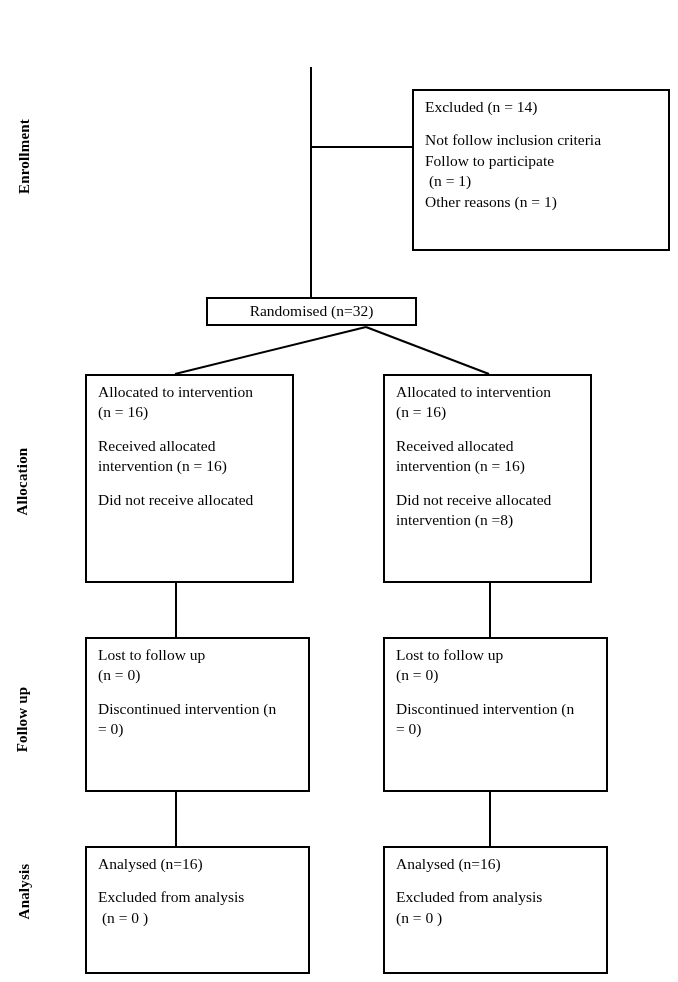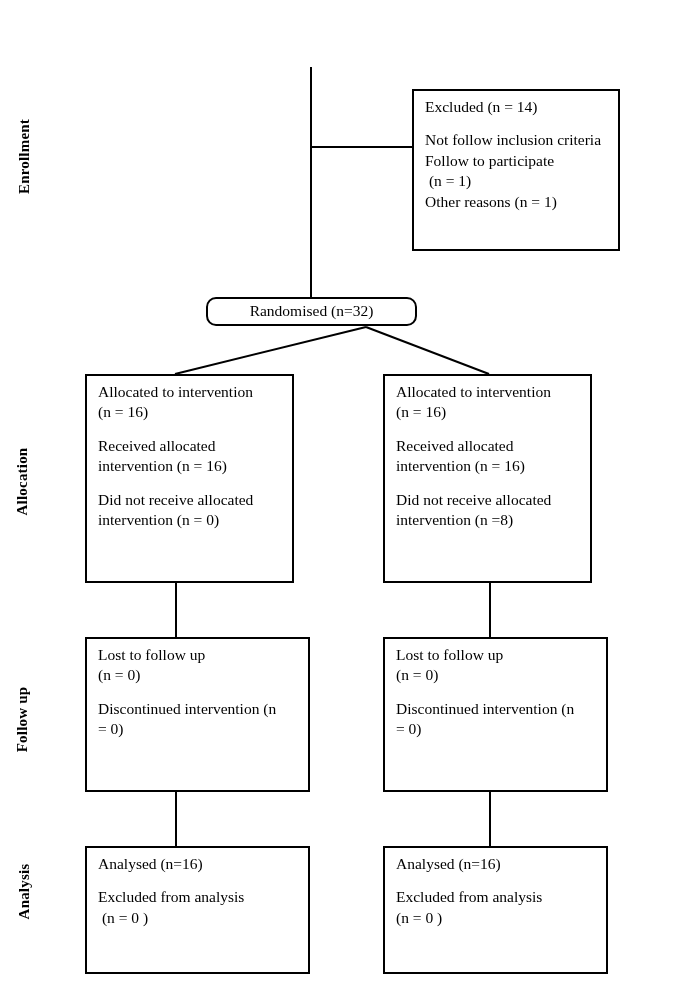--- a/index.html
+++ b/index.html
@@ -42,22 +42,22 @@
   }
   .box.centered {
     display: flex;
     align-items: center;
     justify-content: center;
     padding: 0;
     text-align: center;
   }
   
   #box-assessed     { left: 206px; top: 11px;  width: 239px; height: 57px; }
-  #box-excluded     { left: 412px; top: 89px;  width: 208px; height: 162px; }
-  #box-randomised   { left: 206px; top: 297px; width: 211px; height: 29px; border-radius: 10px; }
+  #box-excluded     { left: 412px; top: 89px;  width: 258px; height: 162px; }
+  #box-randomised   { left: 206px; top: 297px; width: 211px; height: 29px; }
   #box-alloc-left   { left: 85px;  top: 374px; width: 209px; height: 209px; }
   #box-alloc-right  { left: 383px; top: 374px; width: 209px; height: 209px; }
   #box-follow-left  { left: 85px;  top: 637px; width: 225px; height: 155px; }
   #box-follow-right { left: 383px; top: 637px; width: 225px; height: 155px; }
   #box-anal-left    { left: 85px;  top: 846px; width: 225px; height: 128px; }
   #box-anal-right   { left: 383px; top: 846px; width: 225px; height: 128px; }
 
   
   .vline {
     position: absolute;
@@ -144,21 +144,20 @@
   </div>
 
   <div class="box" id="box-alloc-left">
     <div class="line">Allocated to intervention</div>
     <div class="line">(n = 16)</div>
     <div class="gap"></div>
     <div class="line">Received allocated</div>
     <div class="line">intervention (n = 16)</div>
     <div class="gap"></div>
     <div class="line">Did not receive allocated</div>
-    <div class="line">intervention (n = 0)</div>
   </div>
 
   <div class="box" id="box-alloc-right">
     <div class="line">Allocated to intervention</div>
     <div class="line">(n = 16)</div>
     <div class="gap"></div>
     <div class="line">Received allocated</div>
     <div class="line">intervention (n = 16)</div>
     <div class="gap"></div>
     <div class="line">Did not receive allocated</div>

